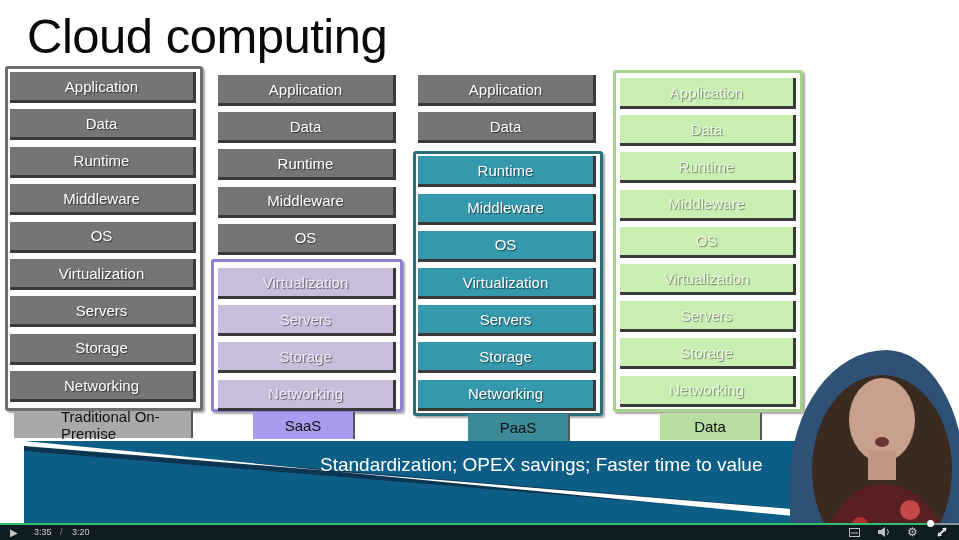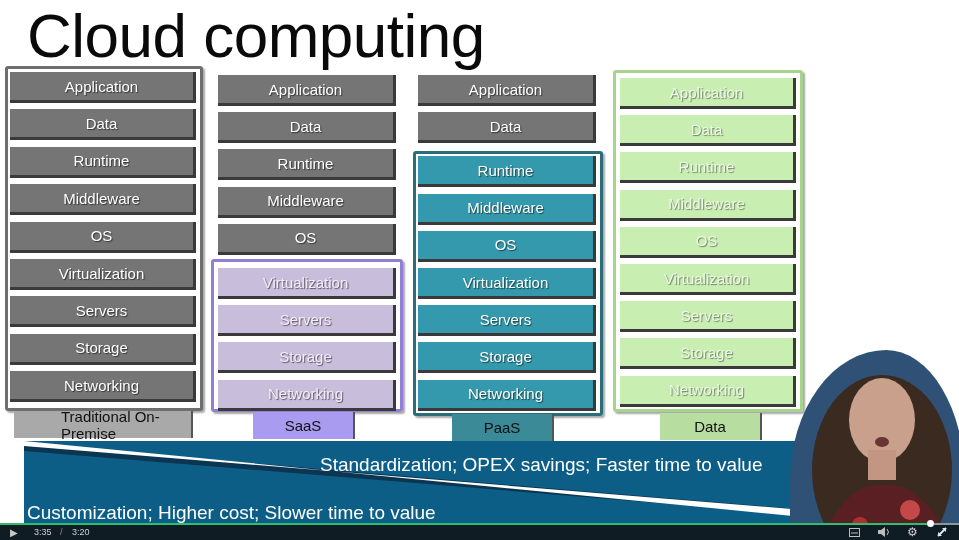--- a/index.html
+++ b/index.html
@@ -3,21 +3,21 @@
   <meta charset="utf-8">
   <style>
     html, body { margin:0; padding:0; }
     body {
       width:959px; height:540px; overflow:hidden; position:relative;
       background:#ffffff;
       font-family:"Liberation Sans", sans-serif;
     }
     .title {
       position:absolute; left:27px; top:6px;
-      font-size:62px; color:#0a0a0a; letter-spacing:-0.5px;
+      font-size:49px; color:#0a0a0a; letter-spacing:-0.5px;
       line-height:60px;
     }
     .column-frame {
       position:absolute; box-sizing:border-box;
       border-radius:3px;
     }
     .layer {
       position:absolute; box-sizing:border-box;
       height:31px;
       display:flex; align-items:center; justify-content:center;
@@ -102,41 +102,40 @@
       <div class="column-frame" style="left: 413px; top: 151px; width: 190px; height: 265px; border: 3px solid rgb(43, 109, 120); box-shadow: rgba(0, 0, 0, 0.35) 2px 2px 2px; background: transparent;"></div>
       <div class="layer gray" style="left: 418px; top: 75px; width: 178px;">Application</div>
       <div class="layer gray" style="left: 418px; top: 112.2px; width: 178px;">Data</div>
       <div class="layer teal" style="left: 418px; top: 156.4px; width: 178px;">Runtime</div>
       <div class="layer teal" style="left: 418px; top: 193.6px; width: 178px;">Middleware</div>
       <div class="layer teal" style="left: 418px; top: 230.8px; width: 178px;">OS</div>
       <div class="layer teal" style="left: 418px; top: 268px; width: 178px;">Virtualization</div>
       <div class="layer teal" style="left: 418px; top: 305.2px; width: 178px;">Servers</div>
       <div class="layer teal" style="left: 418px; top: 342.4px; width: 178px;">Storage</div>
       <div class="layer teal" style="left: 418px; top: 379.6px; width: 178px;">Networking</div>
-      <div class="col-label" style="left: 452px; top: 414px; width: 102px; background: rgb(58, 138, 152);">PaaS</div>
+      <div class="col-label" style="left: 468px; top: 414px; width: 102px; background: rgb(58, 138, 152);">PaaS</div>
       <div class="column-frame" style="left: 613px; top: 70px; width: 190px; height: 342px; border: 3px solid rgb(167, 212, 140); box-shadow: rgba(0, 0, 0, 0.35) 2px 2px 2px; background: transparent;"></div>
       <div class="layer lime" style="left: 620px; top: 78px; width: 176px;">Application</div>
       <div class="layer lime" style="left: 620px; top: 115.2px; width: 176px;">Data</div>
       <div class="layer lime" style="left: 620px; top: 152.4px; width: 176px;">Runtime</div>
       <div class="layer lime" style="left: 620px; top: 189.6px; width: 176px;">Middleware</div>
       <div class="layer lime" style="left: 620px; top: 226.8px; width: 176px;">OS</div>
       <div class="layer lime" style="left: 620px; top: 264px; width: 176px;">Virtualization</div>
       <div class="layer lime" style="left: 620px; top: 301.2px; width: 176px;">Servers</div>
       <div class="layer lime" style="left: 620px; top: 338.4px; width: 176px;">Storage</div>
       <div class="layer lime" style="left: 620px; top: 375.6px; width: 176px;">Networking</div>
       <div class="col-label" style="left: 660px; top: 413px; width: 102px; background: rgb(183, 222, 160);">Data</div>
     </div>
 
   <div class="bottom-band">
     <svg width="951" height="83" style="position:absolute;left:0;top:0">
       <polygon points="0,3 951,83 951,88 0,10" fill="#0b3550"></polygon>
       <polygon points="0,0 800,78 951,80 951,83 0,5" fill="#ffffff"></polygon>
     </svg>
     <div class="band-text" style="left:296px; top:13px;">Standardization; OPEX savings; Faster time to value</div>
-    <div class="band-text" style="left:3px; top:61px;">Customization; Higher cost; Slower time to value</div>
   </div>
 
   <div class="presenter">
     <svg width="175" height="190">
       <ellipse cx="92" cy="120" rx="70" ry="95" fill="#3a2a20"></ellipse>
       <ellipse cx="92" cy="70" rx="33" ry="42" fill="#c9a08c"></ellipse>
       <rect x="78" y="100" width="28" height="30" fill="#c29682"></rect>
       <path d="M30 190 Q60 130 92 135 Q130 130 160 190 Z" fill="#5a1f22"></path>
       <circle cx="70" cy="175" r="8" fill="#b03030"></circle>
       <circle cx="120" cy="160" r="10" fill="#c44848"></circle>

